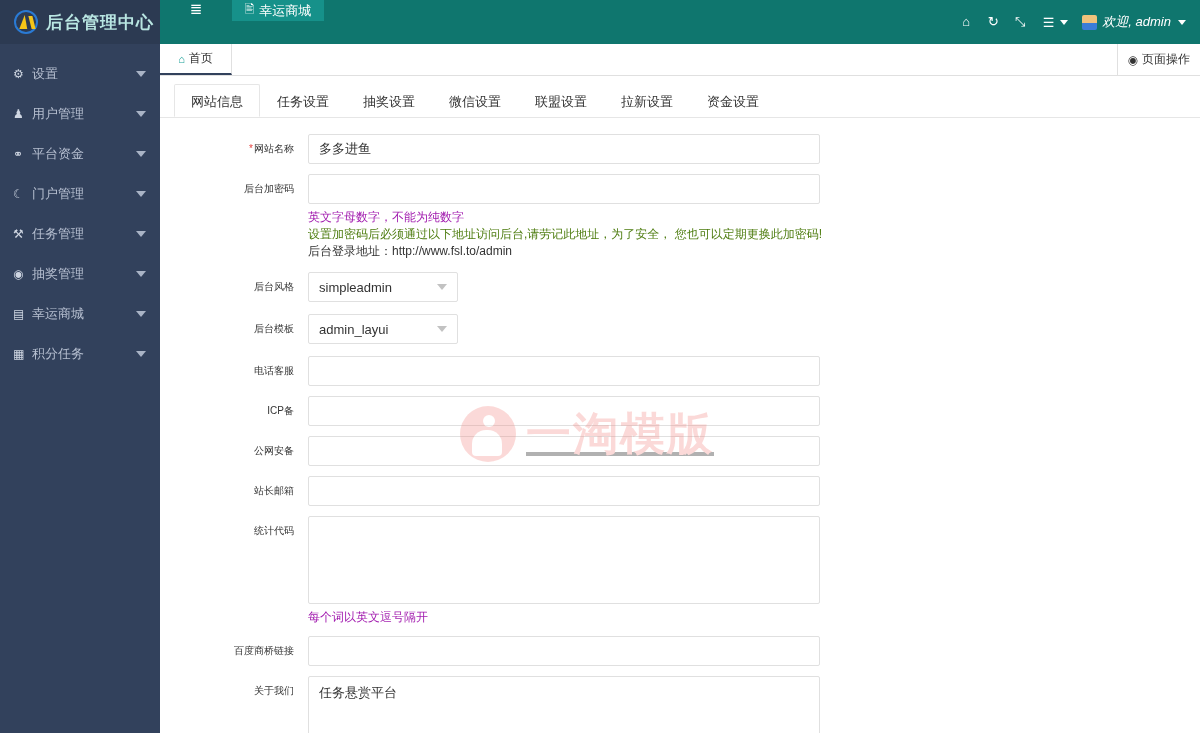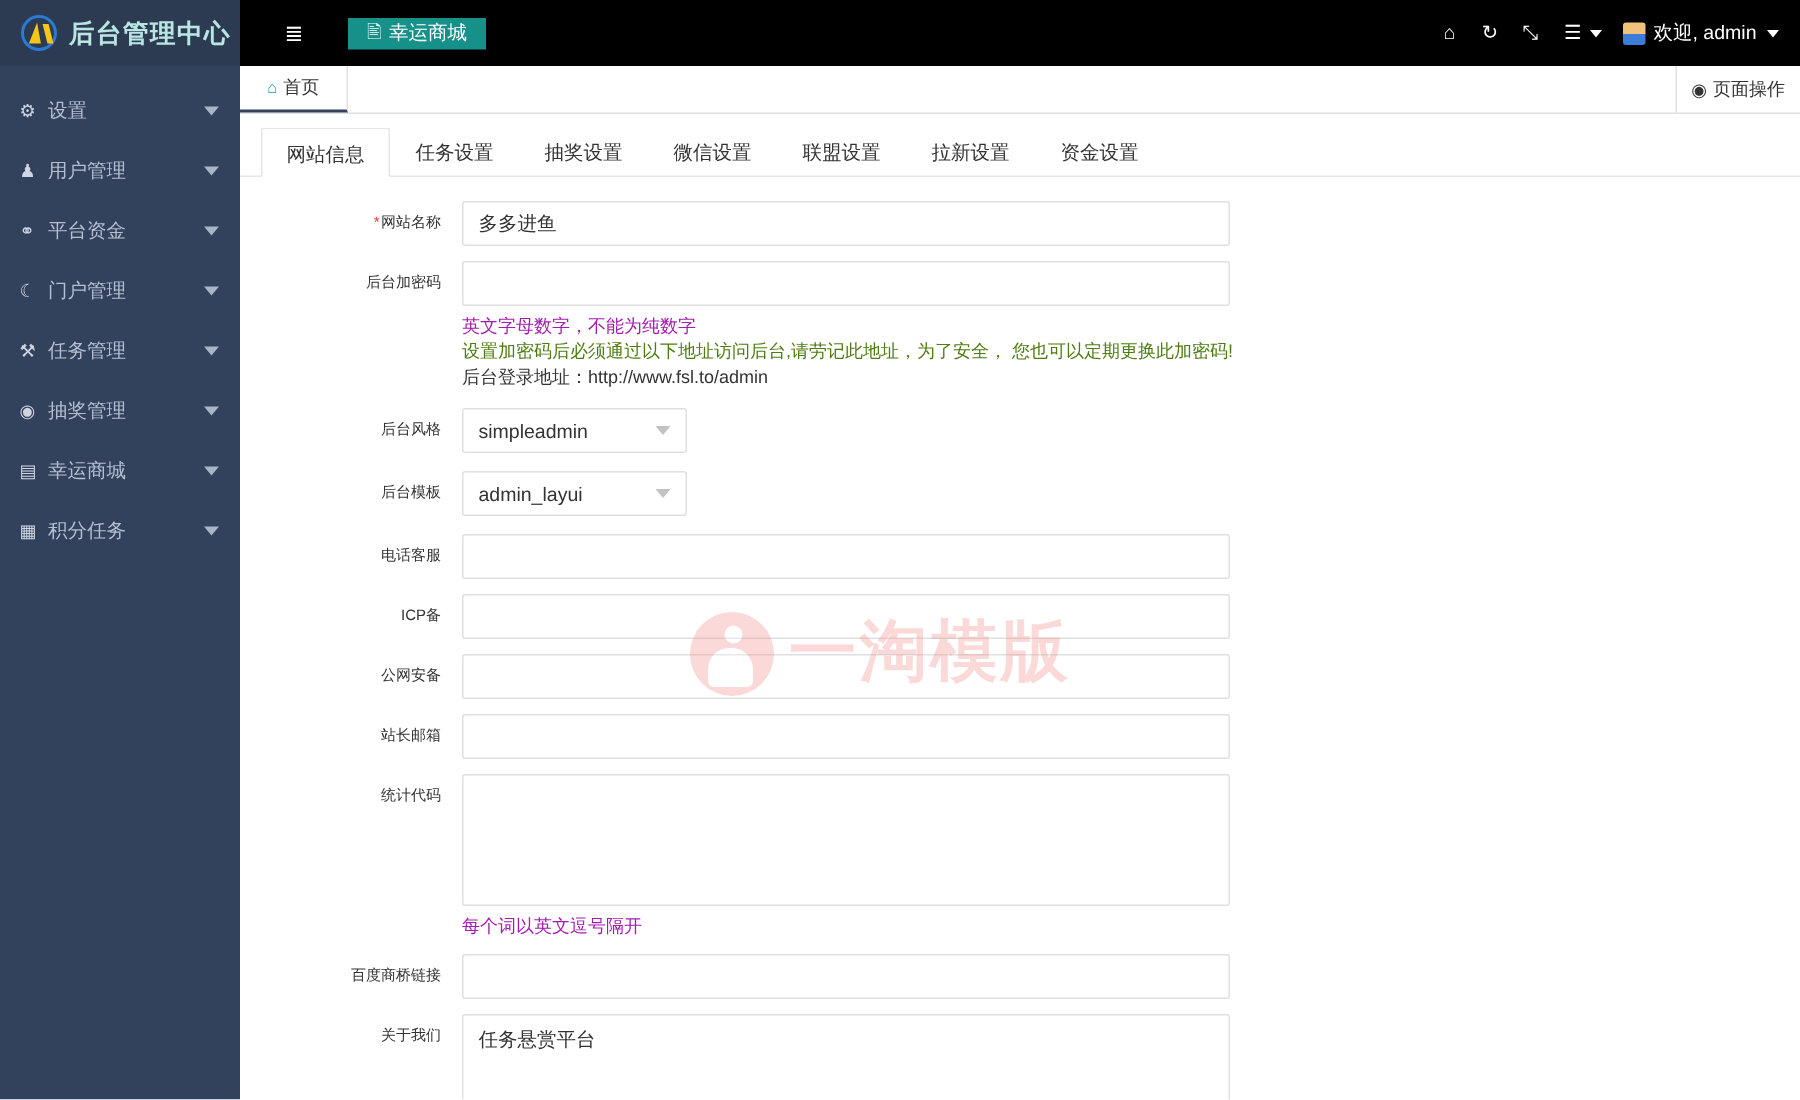--- a/index.html
+++ b/index.html
@@ -9,22 +9,22 @@
     font-family:"Liberation Sans","DejaVu Sans",sans-serif;
     font-size:13px;
     background:#ffffff;
     overflow:hidden;
     position:relative;
   }
 
   
   .topbar{
     position:absolute; top:0; left:0; width:1200px; height:44px;
-    background:#000000;
-    display:flex; align-items:center;
+    background:#0f766e;
+    display:flex; align-items:flex-start;
     z-index:30;
   }
   .logo-box{
     width:160px; height:44px; background:#2c3a52;
     display:flex; align-items:center; gap:8px; padding-left:14px;
     flex:0 0 160px;
   }
   .logo-mark{
     width:24px;height:24px;border-radius:50%;
     border:2px solid #2a7ad4;
@@ -66,21 +66,21 @@
   .tb-ico{
     width:27px; text-align:center; color:#ffffff; font-size:13px;
     cursor:pointer; line-height:44px;
   }
   .tb-bars{
     display:flex; align-items:center; gap:4px; color:#fff;
     margin-left:9px; margin-right:14px; cursor:pointer; font-size:13px;
   }
   .tb-user{
     display:flex; align-items:center; gap:5px; color:#ffffff;
-    font-size:13px; cursor:pointer;
+    font-size:13px; cursor:pointer;font-style:italic;
   }
   .avatar-ico{
     width:15px;height:15px;border-radius:2px;
     background:linear-gradient(#f0c27b 0 52%, #3b7dd8 52% 100%);
     position:relative; flex:0 0 15px;
   }
   .caret{
     display:inline-block;width:0;height:0;
     border-left:4px solid transparent;border-right:4px solid transparent;
     border-top:5px solid currentColor; margin-left:2px;
@@ -125,21 +125,21 @@
   .pagetab .ic{color:#1ba198; font-size:11px;}
   .pt-spacer{flex:1; border-bottom:1px solid transparent;}
   .pagetabs-right{
     display:flex; align-items:center; padding:0 10px;
     border-left:1px solid #e0e0e0; font-size:12px; color:#333;
     gap:4px; cursor:pointer;
   }
 
   
   .formtabs{
-    display:flex; align-items:center;
+    display:flex; align-items:flex-start;
     height:34px; padding-left:14px;
     border-bottom:1px solid #e6e6e6;
     margin-top:8px;
   }
   .ftab{
     padding:0 16px; height:33px; line-height:33px;
     font-size:13px; color:#333; cursor:pointer;
     border:1px solid transparent; border-bottom:none;
     background:transparent;
   }
@@ -186,22 +186,22 @@
   }
   .ta-stats{ height:88px; }
   .ta-about{ height:88px; }
   .hint{ font-size:12px; color:#a21caf; padding-top:5px; line-height:17px; }
   .hint-red{ font-size:12px; color:#4d7c0f; line-height:17px; }
   .hint-dark{ font-size:12px; color:#333; line-height:17px; }
 
   
   .watermark{
     position:absolute; left:300px; top:286px;
-    display:flex; align-items:flex-end; gap:10px;
-    pointer-events:none; z-index:5; opacity:.30;
+    display:flex; align-items:center; gap:10px;
+    pointer-events:none; z-index:5; opacity:.30;text-decoration:underline;
   }
   .wm-logo{
     width:56px;height:56px;border-radius:50%;
     background:#f3857f; position:relative;
   }
   .wm-logo::before{
     content:""; position:absolute; left:23px; top:9px;
     width:12px;height:12px;border-radius:50%;background:#ffffff;
   }
   .wm-logo::after{

